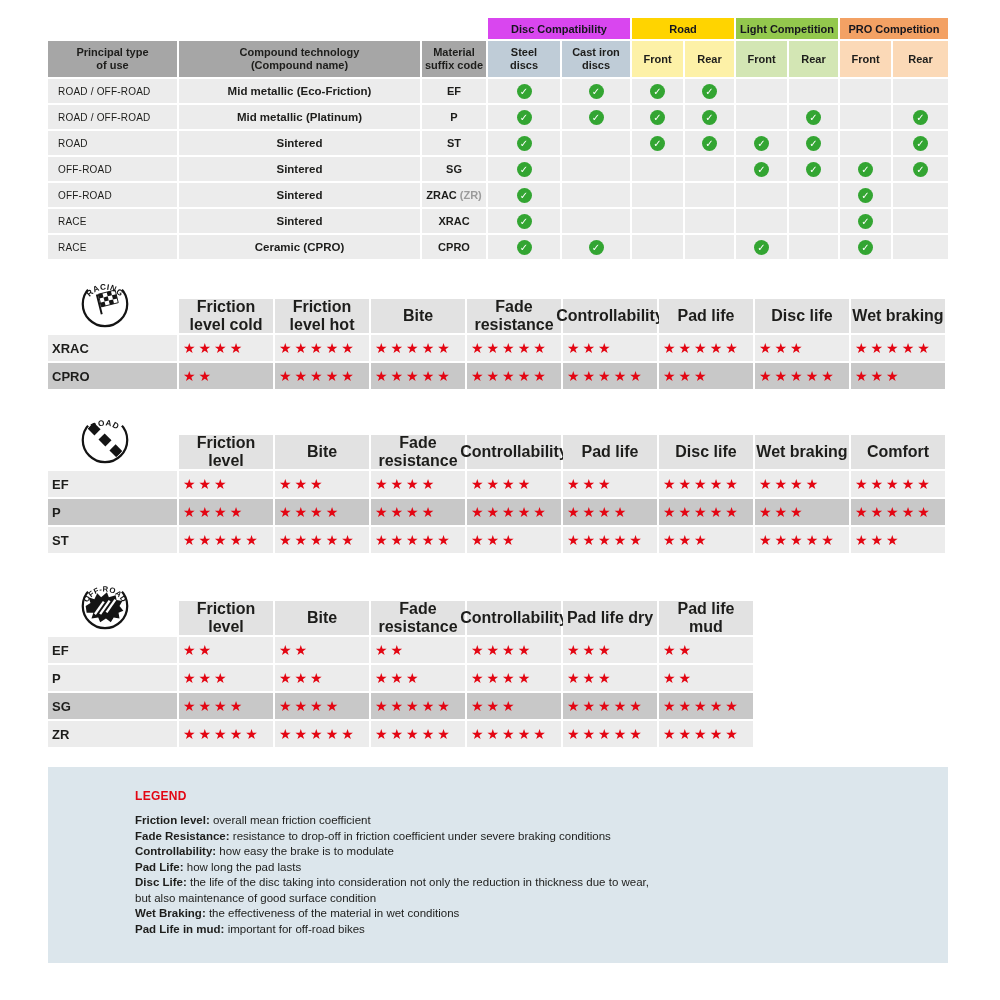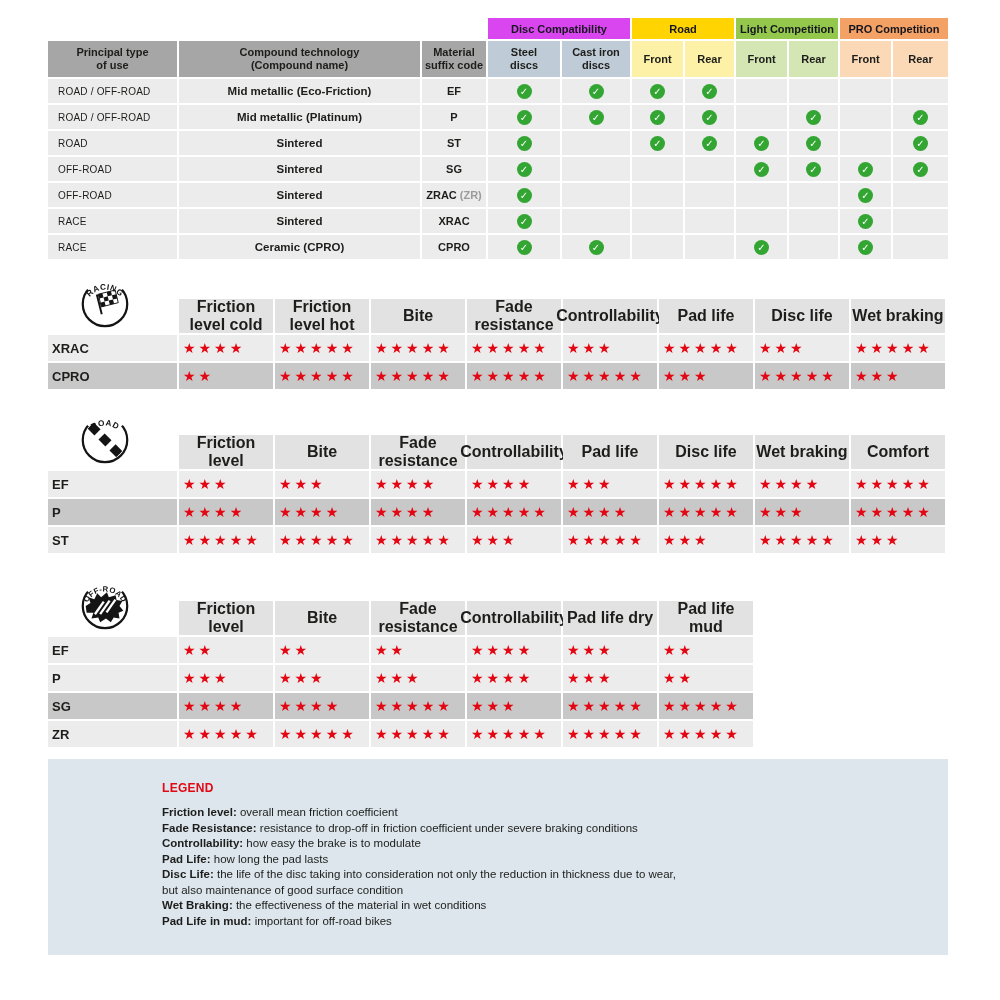--- a/index.html
+++ b/index.html
@@ -53,23 +53,23 @@
   .star-cell { justify-content: flex-start; padding-left: 4px; }
   .stars {
     color: var(--star-color, #e30613);
     font-size: 14px; letter-spacing: 3px;
     font-family: "DejaVu Sans", sans-serif;
     line-height: 1;
   }
 
   
   .legend {
-    margin-top: 12px;
+    margin-top: 20px;
     background: var(--legend-bg, #dce6ec);
-    padding: 22px 30px 26px 114px;
+    padding: 22px 30px 26px 87px;
   }
   .legend-title {
     color: var(--legend-title-color, #e30613);
     font-weight: bold; font-size: 12px; margin-bottom: 10px; letter-spacing: .3px;
   }
   .legend-line { font-size: 11.5px; line-height: 15.5px; }
   .legend-line b { font-weight: bold; }
 
   svg text { font-family: "Liberation Sans", "DejaVu Sans", sans-serif; }
 </style>

